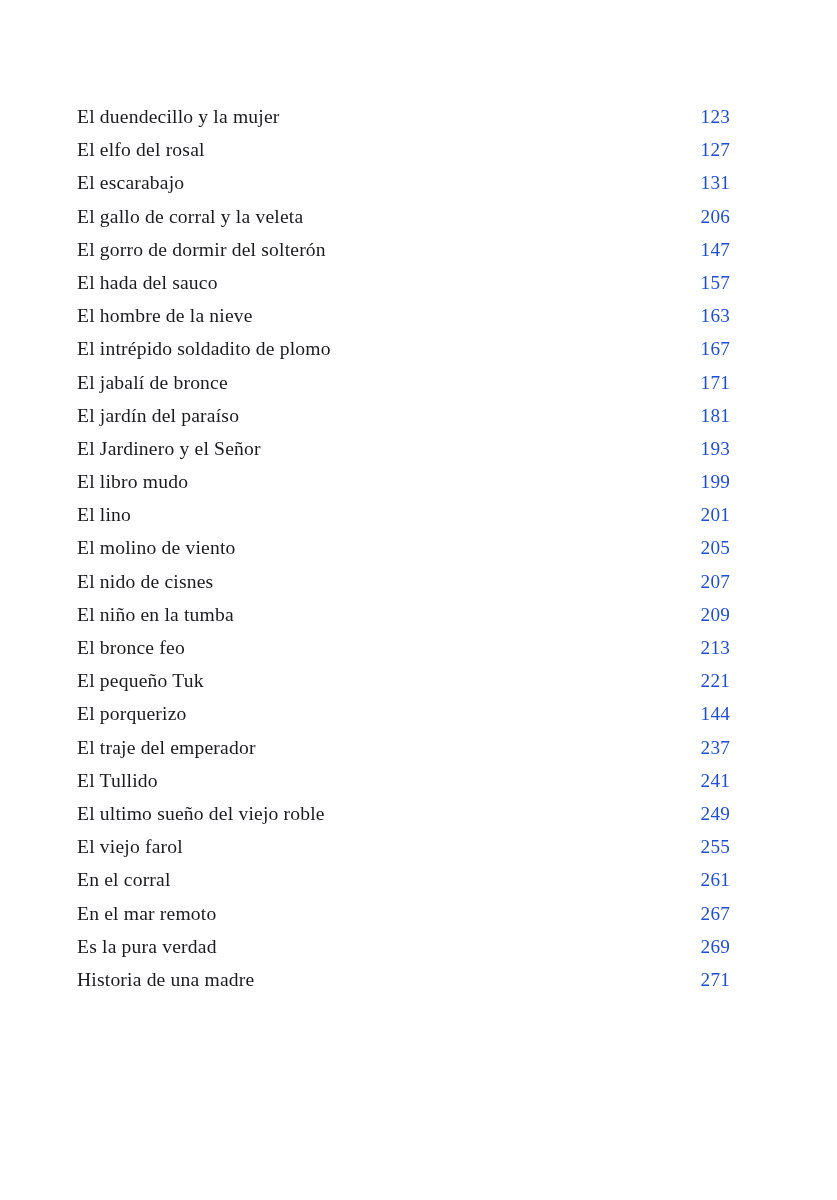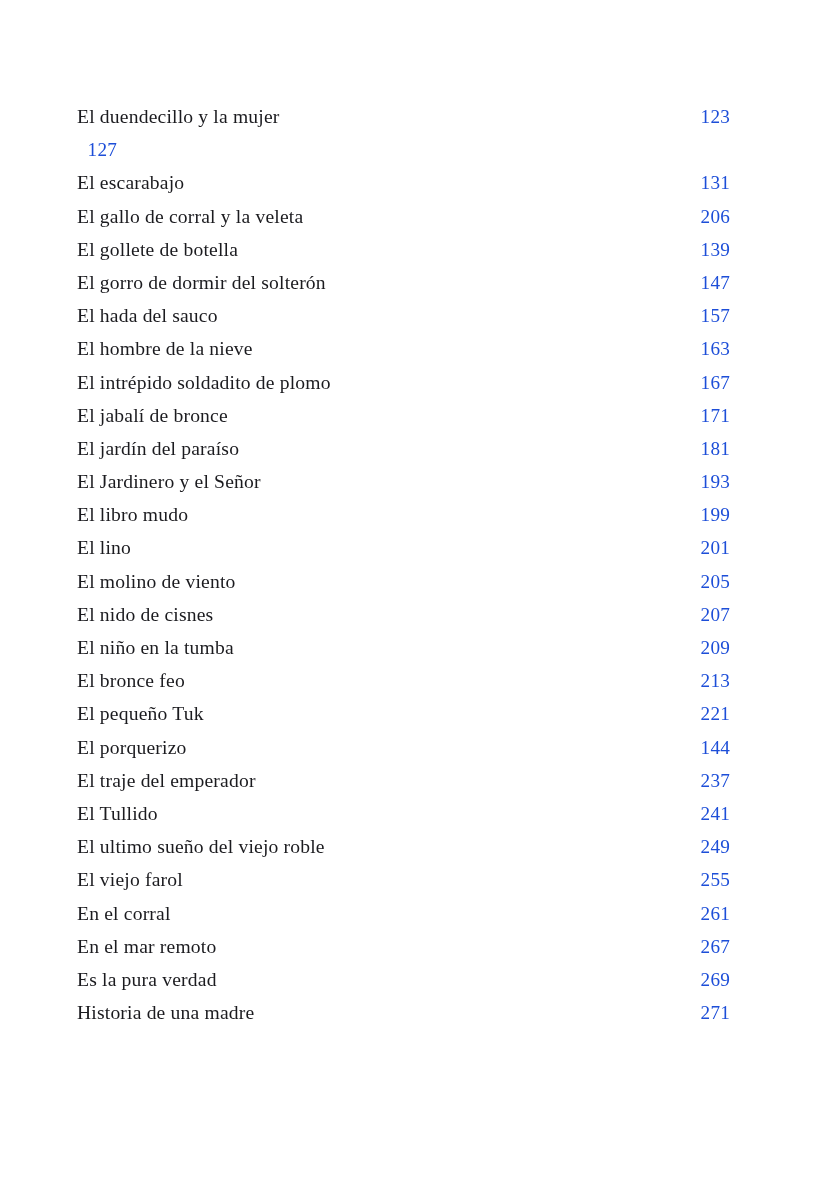--- a/index.html
+++ b/index.html
@@ -63,33 +63,30 @@
 </head>
 <body>
 
 <div class="page">
   <div class="toc" id="toc-list">
       <div class="toc-entry">
         <span class="toc-title">El duendecillo y la mujer</span>
         <span class="toc-page">123</span>
       </div>
       <div class="toc-entry">
+        <span class="toc-title">El elfo del rosal</span>
         <span class="toc-page">127</span>
       </div>
       <div class="toc-entry">
         <span class="toc-title">El escarabajo</span>
         <span class="toc-page">131</span>
       </div>
       <div class="toc-entry">
         <span class="toc-title">El gallo de corral y la veleta</span>
         <span class="toc-page">206</span>
-      </div>
-      <div class="toc-entry">
-        <span class="toc-title">El gollete de botella</span>
-        <span class="toc-page">139</span>
       </div>
       <div class="toc-entry">
         <span class="toc-title">El gorro de dormir del solterón</span>
         <span class="toc-page">147</span>
       </div>
       <div class="toc-entry">
         <span class="toc-title">El hada del sauco</span>
         <span class="toc-page">157</span>
       </div>
       <div class="toc-entry">

